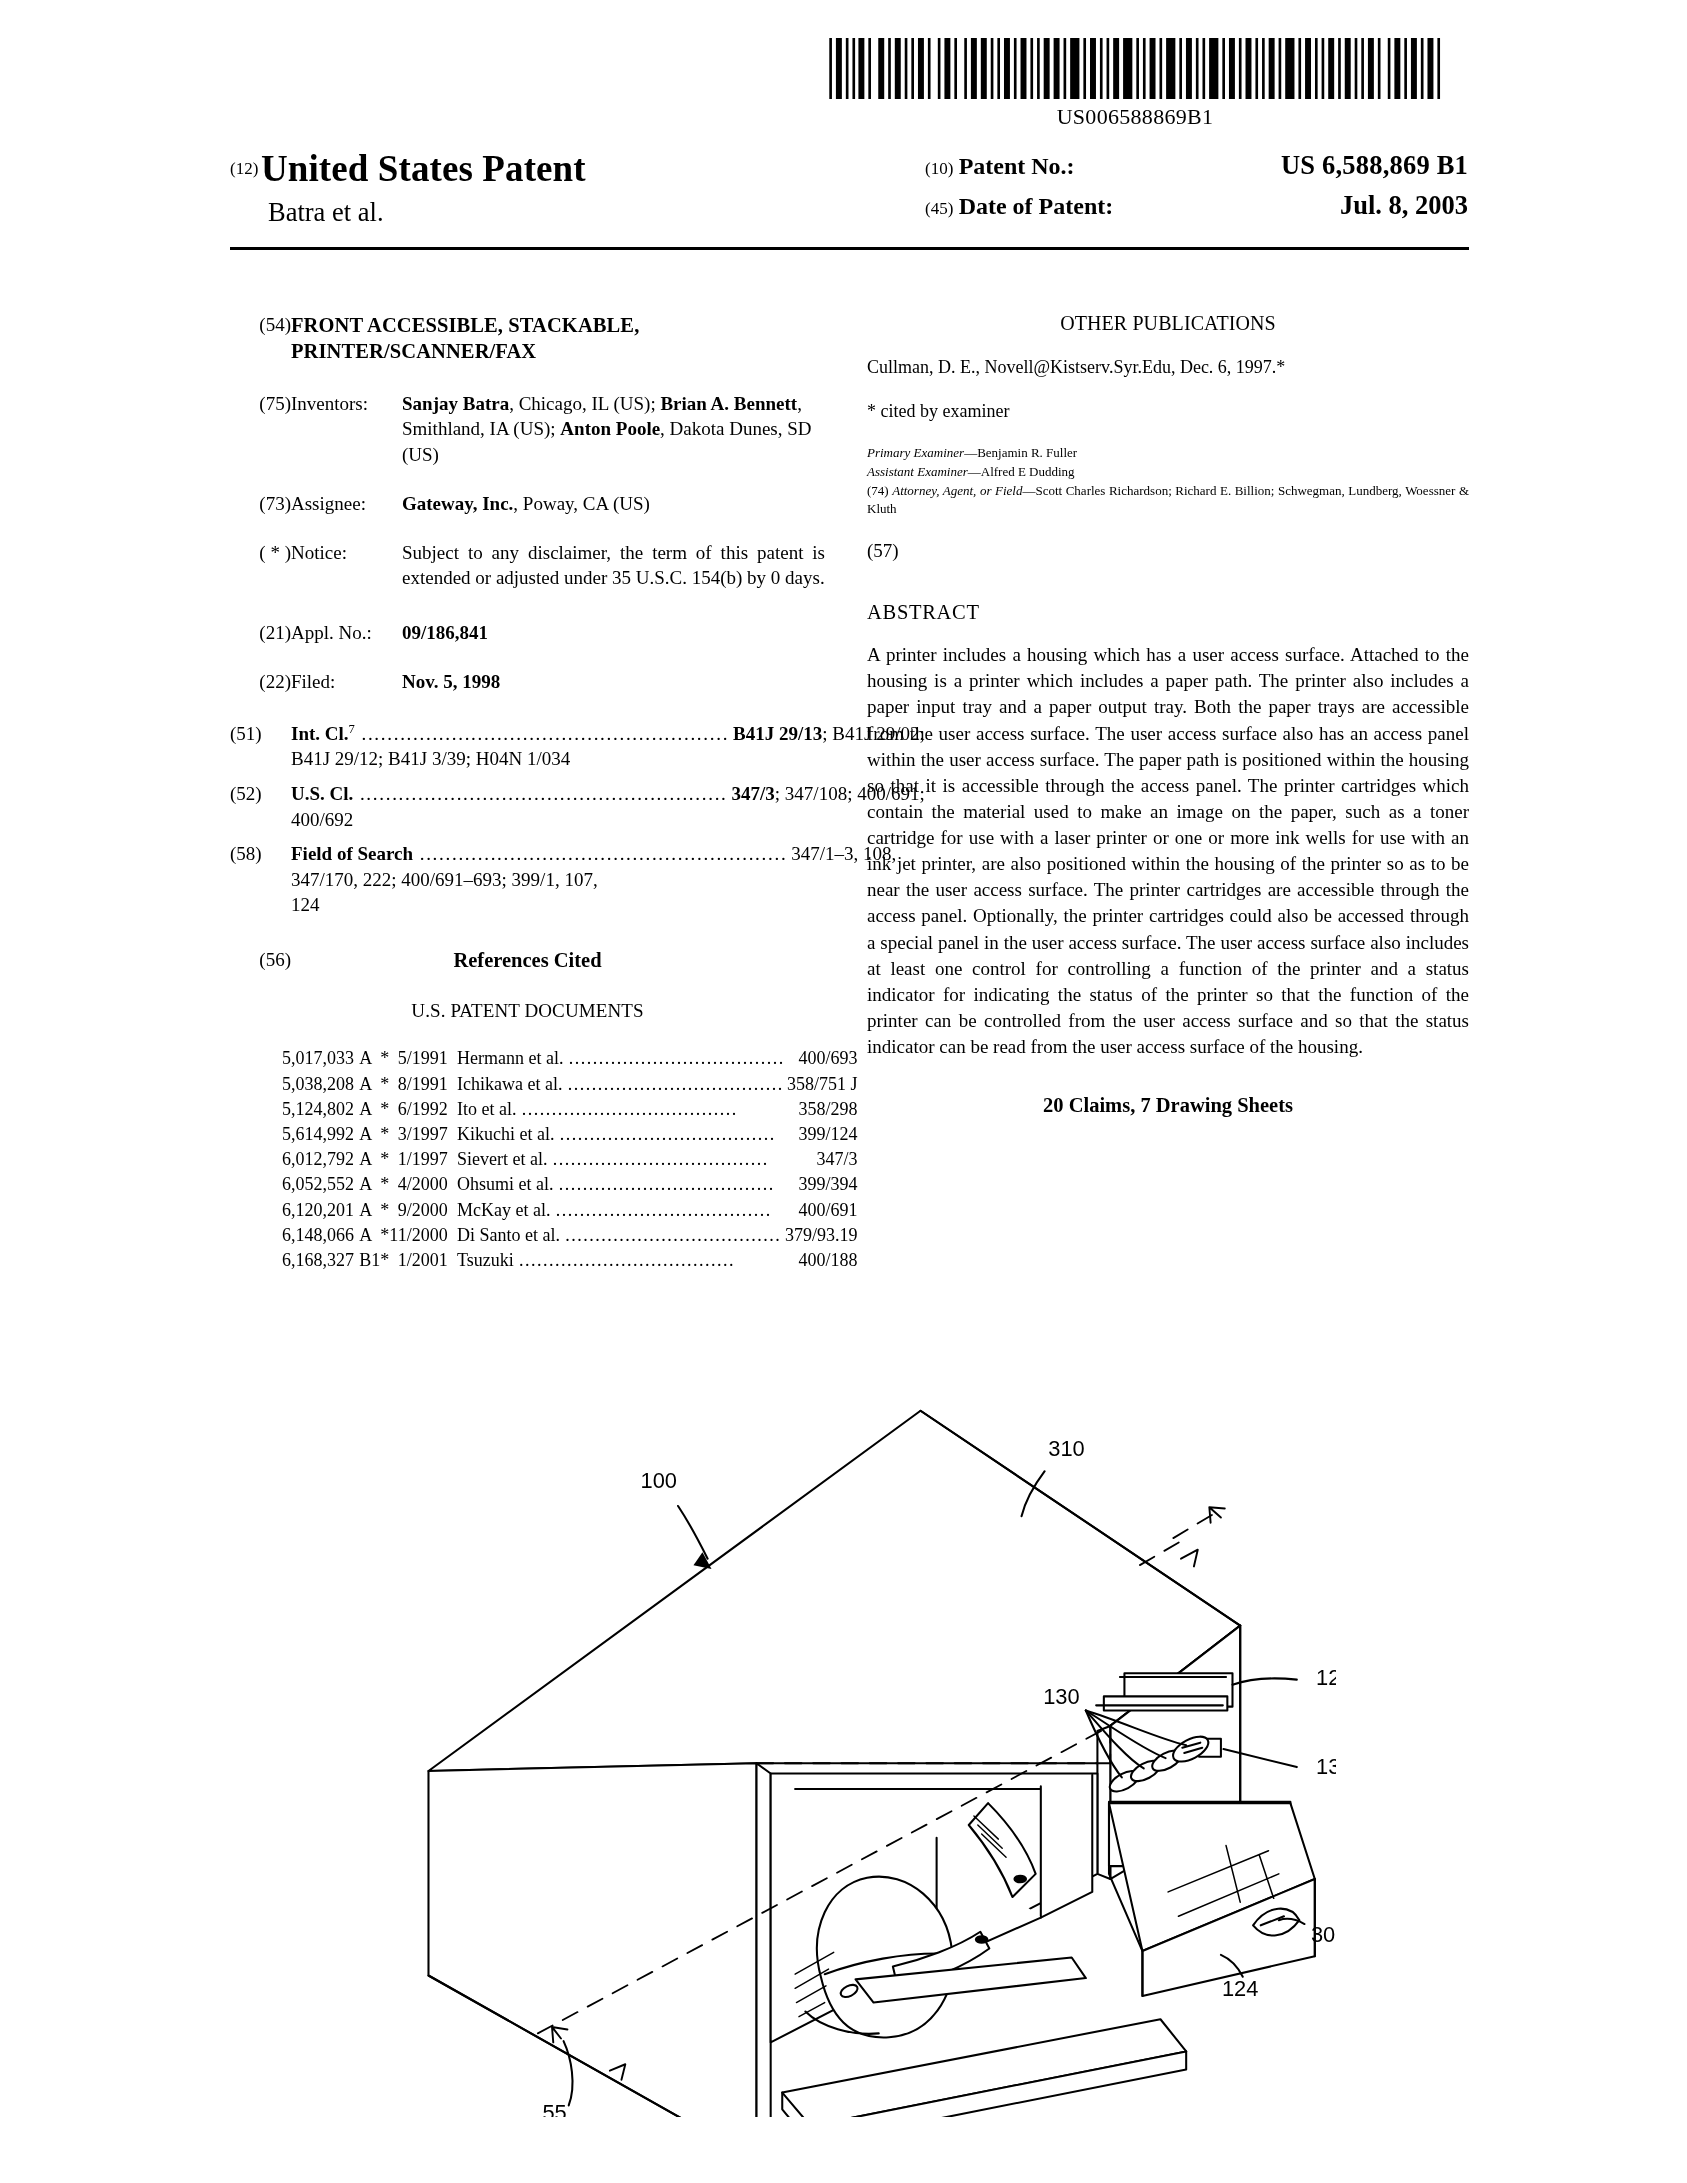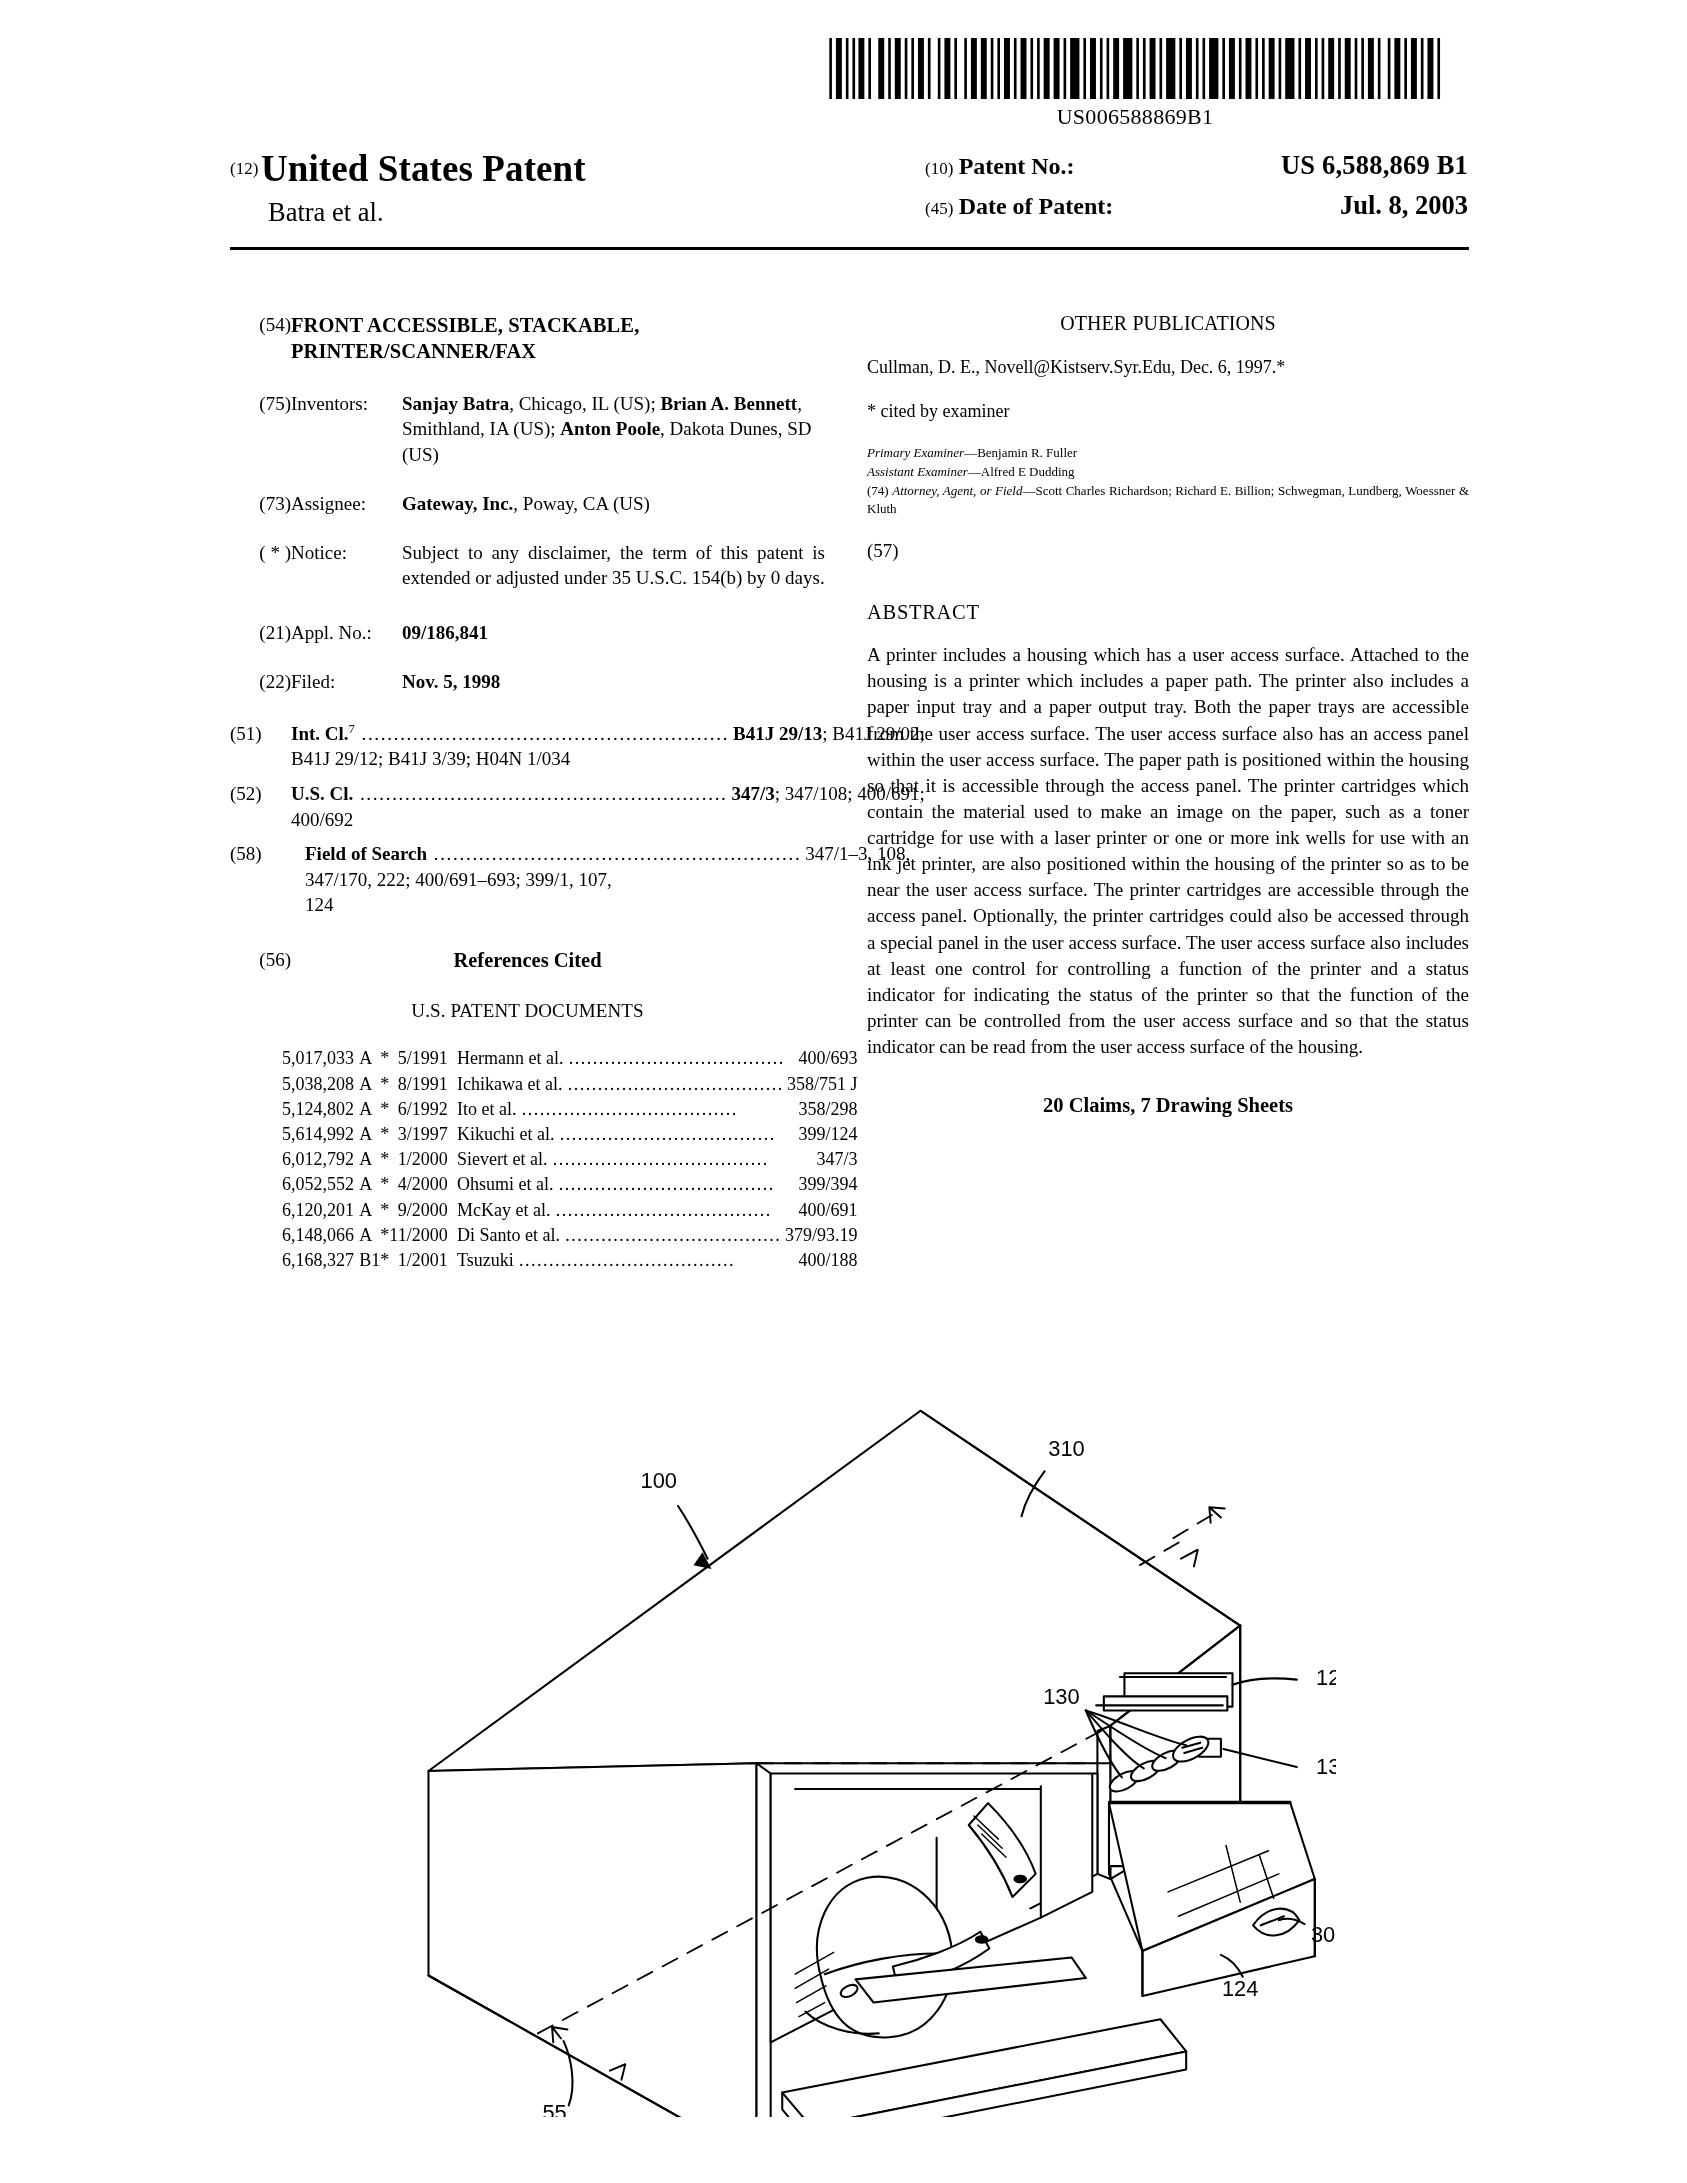--- a/index.html
+++ b/index.html
@@ -429,21 +429,21 @@
       <span class="rest">
         <span class="cls-line">
           <span class="cls-label">U.S. Cl.</span>
           <span class="leader">.........................................................</span>
           <span class="cls-val"><b>347/3</b><span>; 347/108; 400/691;</span></span>
         </span>
         <span class="cls-cont">400/692</span>
       </span>
     </div>
 
-    <div class="cls" style="margin-top:9.3px;gap:14px;">
+    <div class="cls" style="margin-top:9.3px;">
       <span class="num">(58)</span>
       <span class="rest">
         <span class="cls-line">
           <span class="cls-label">Field of Search</span>
           <span class="leader">.........................................................</span>
           <span class="cls-val">347/1–3, 108,</span>
         </span>
         <span class="cls-cont">347/170, 222; 400/691–693; 399/1, 107,</span>
         <span class="cls-cont">124</span>
       </span>
@@ -507,21 +507,21 @@
                 <span class="nmtxt">Kikuchi et al.</span>
                 <span class="dots">....................................</span>
                 <span class="clsv">399/124</span>
               </span>
             </td>
         </tr>
         <tr>
           <td class="rt-no">6,012,792</td>
           <td class="rt-kd">A</td>
           <td class="rt-st">*</td>
-          <td class="rt-dt">1/2000</td>
+          <td class="rt-dt">1/1997</td>
           <td class="rt-nm">
               <span class="rt-nm-inner">
                 <span class="nmtxt">Sievert et al.</span>
                 <span class="dots">....................................</span>
                 <span class="clsv">347/3</span>
               </span>
             </td>
         </tr>
         <tr>
           <td class="rt-no">6,052,552</td>

